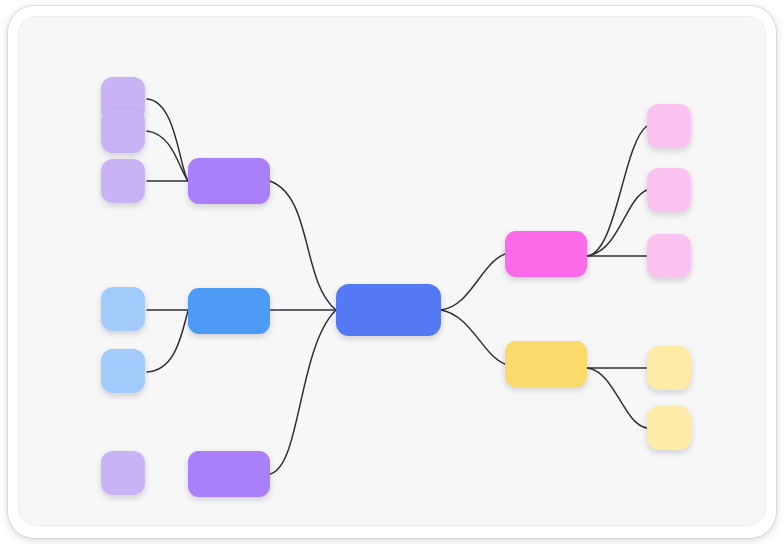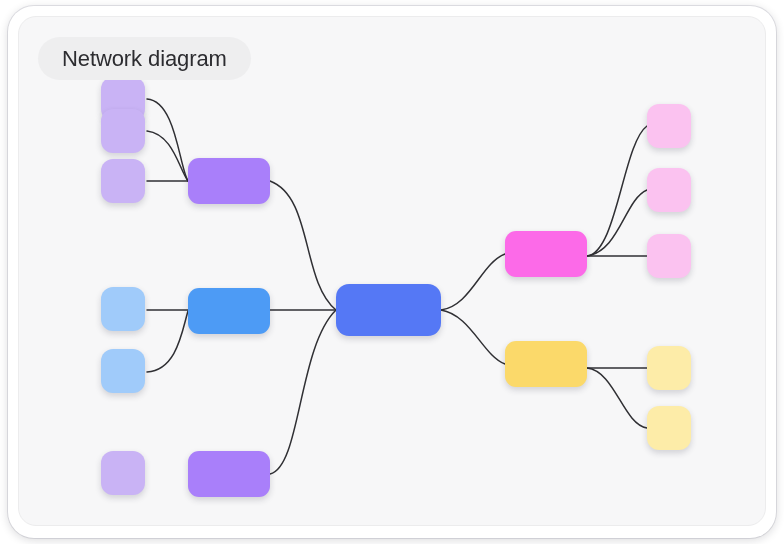--- a/index.html
+++ b/index.html
@@ -134,17 +134,14 @@
         <div class="node mid" style="left: 504px; top: 230px; background: rgb(252, 106, 232);"></div>
         <div class="node leaf" style="left: 646px; top: 103px; background: rgb(251, 194, 240);"></div>
         <div class="node leaf" style="left: 646px; top: 167px; background: rgb(251, 194, 240);"></div>
         <div class="node leaf" style="left: 646px; top: 233px; background: rgb(251, 194, 240);"></div>
         <div class="node mid" style="left: 504px; top: 340px; background: rgb(251, 217, 106);"></div>
         <div class="node leaf" style="left: 646px; top: 345px; background: rgb(253, 236, 168);"></div>
         <div class="node leaf" style="left: 646px; top: 405px; background: rgb(253, 236, 168);"></div>
       </div>
   </div>
 
-  <div class="title-pill">
-    <span>Network diagram</span>
-  </div>
 
 </div>
 
 </body></html>

